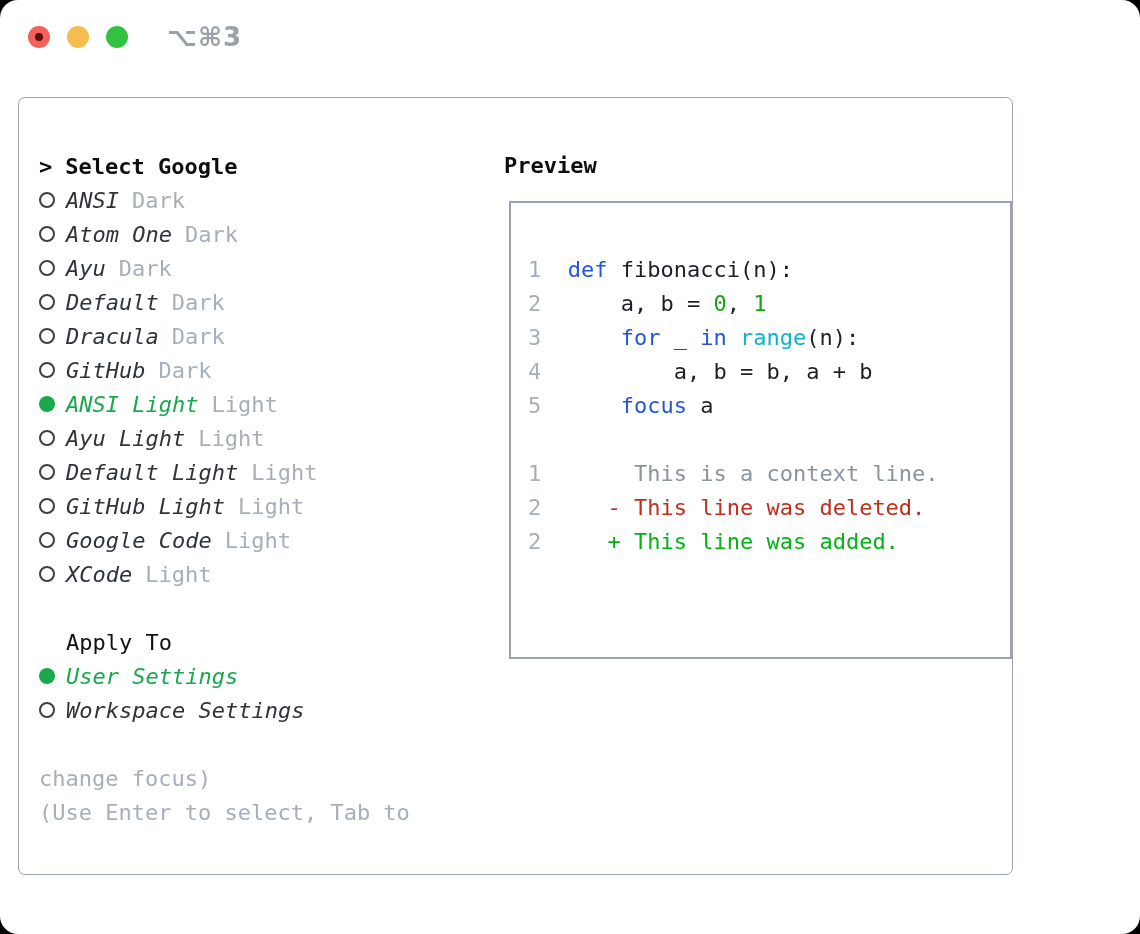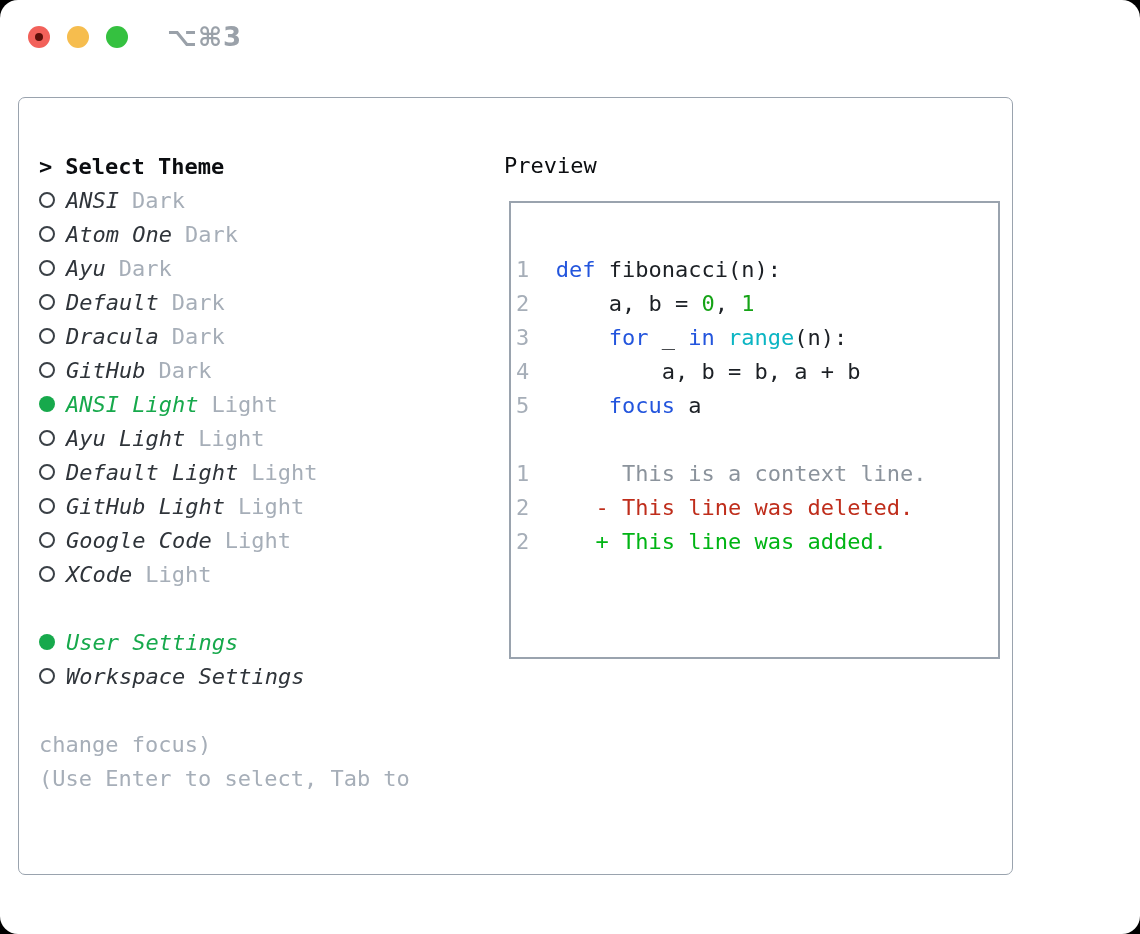--- a/index.html
+++ b/index.html
@@ -36,26 +36,26 @@
   .radio{width:12px;height:12px;border:2px solid #3a4046;border-radius:50%;box-sizing:content-box;}
   .radio.on{width:16px;height:16px;border:none;background:#17a94c;}
   .item-name{color:#2f343a;font-style:italic;}
   .row.selected .item-name{color:#17a94c;}
   .item-tag{color:#a6aeb8;margin-left:13px;text-align:right;}
   .subhead{color:#101316;margin-left:27px;}
   .hint{color:#a6aeb8;}
   
   .preview-title{
     position:absolute;left:485px;top:51px;height:34px;line-height:34px;
-    font-size:22px;font-weight:normal;color:#0b0d10;
+    font-size:22px;font-weight:bold;color:#0b0d10;
   }
   .preview-box{
     position:absolute;left:490px;top:103px;width:474px;height:404px;
     border:2px solid #9aa3ae;background:#fff;
-    padding:50px 8px 0 5px;box-sizing:content-box;overflow:hidden;
+    padding:50px 8px 0 17px;box-sizing:content-box;overflow:hidden;
   }
   .pline{height:34px;line-height:34px;white-space:pre;font-size:22px;}
   .lineno{color:#a6aeb8;}
   .tok-fg{color:#1c2025;}
   .tok-kw{color:#2355dd;}
   .tok-cy{color:#0bb5c3;}
   .tok-num{color:#15a316;}
   .tok-ctx{color:#8b939c;}
   .tok-del{color:#bf2d1b;text-align:center;}
   .tok-add{color:#00b414;}
@@ -69,40 +69,43 @@
       <span class="dot"></span>
     </span>
   <span class="traffic t-yellow"></span>
   <span class="traffic t-green"></span>
   <span class="shortcut">⌥⌘3</span>
 
   <div class="panel">
 
     <div class="lines">
       <div class="row">
-        <span class="prompt">&gt;</span><span class="head-title">Select Theme</span>
+        <span class="prompt">&gt;</span><span class="head-title">Select Google</span>
       </div>
 
       <div id="theme-list">
           <div class="row"><span class="radio-cell"><span class="radio"></span></span><span class="item-name">ANSI</span><span class="item-tag">Dark</span></div>
           <div class="row"><span class="radio-cell"><span class="radio"></span></span><span class="item-name">Atom One</span><span class="item-tag">Dark</span></div>
           <div class="row"><span class="radio-cell"><span class="radio"></span></span><span class="item-name">Ayu</span><span class="item-tag">Dark</span></div>
           <div class="row"><span class="radio-cell"><span class="radio"></span></span><span class="item-name">Default</span><span class="item-tag">Dark</span></div>
           <div class="row"><span class="radio-cell"><span class="radio"></span></span><span class="item-name">Dracula</span><span class="item-tag">Dark</span></div>
           <div class="row"><span class="radio-cell"><span class="radio"></span></span><span class="item-name">GitHub</span><span class="item-tag">Dark</span></div>
           <div class="row selected"><span class="radio-cell"><span class="radio on"></span></span><span class="item-name">ANSI Light</span><span class="item-tag">Light</span></div>
           <div class="row"><span class="radio-cell"><span class="radio"></span></span><span class="item-name">Ayu Light</span><span class="item-tag">Light</span></div>
           <div class="row"><span class="radio-cell"><span class="radio"></span></span><span class="item-name">Default Light</span><span class="item-tag">Light</span></div>
           <div class="row"><span class="radio-cell"><span class="radio"></span></span><span class="item-name">GitHub Light</span><span class="item-tag">Light</span></div>
           <div class="row"><span class="radio-cell"><span class="radio"></span></span><span class="item-name">Google Code</span><span class="item-tag">Light</span></div>
           <div class="row"><span class="radio-cell"><span class="radio"></span></span><span class="item-name">XCode</span><span class="item-tag">Light</span></div>
         </div>
 
       <div class="spacer"></div>
 
+      <div class="row">
+        <span class="subhead">Apply To</span>
+      </div>
 
       <div id="apply-options">
           <div class="row selected"><span class="radio-cell"><span class="radio on"></span></span><span class="item-name">User Settings</span></div>
           <div class="row"><span class="radio-cell"><span class="radio"></span></span><span class="item-name">Workspace Settings</span></div>
         </div>
 
       <div class="spacer"></div>
 
       <div class="row hint">change focus)</div>
       <div class="row hint">(Use Enter to select, Tab to</div>

